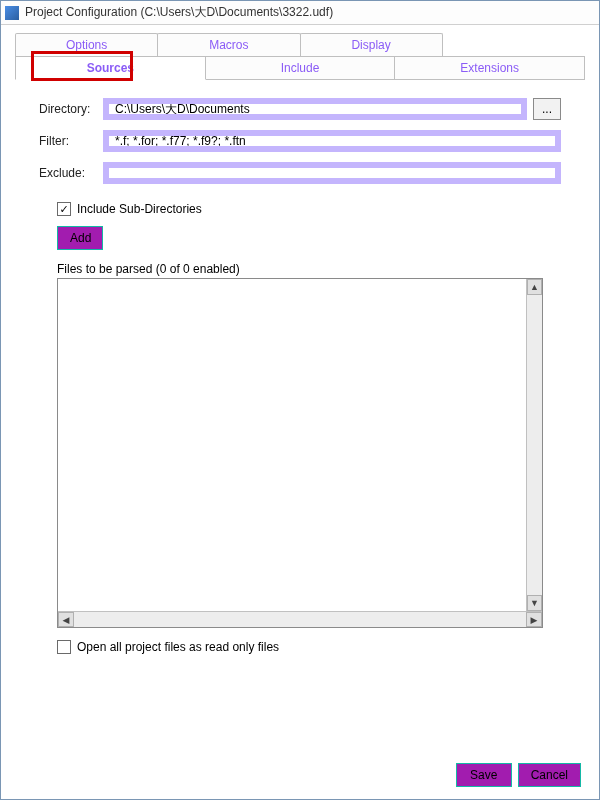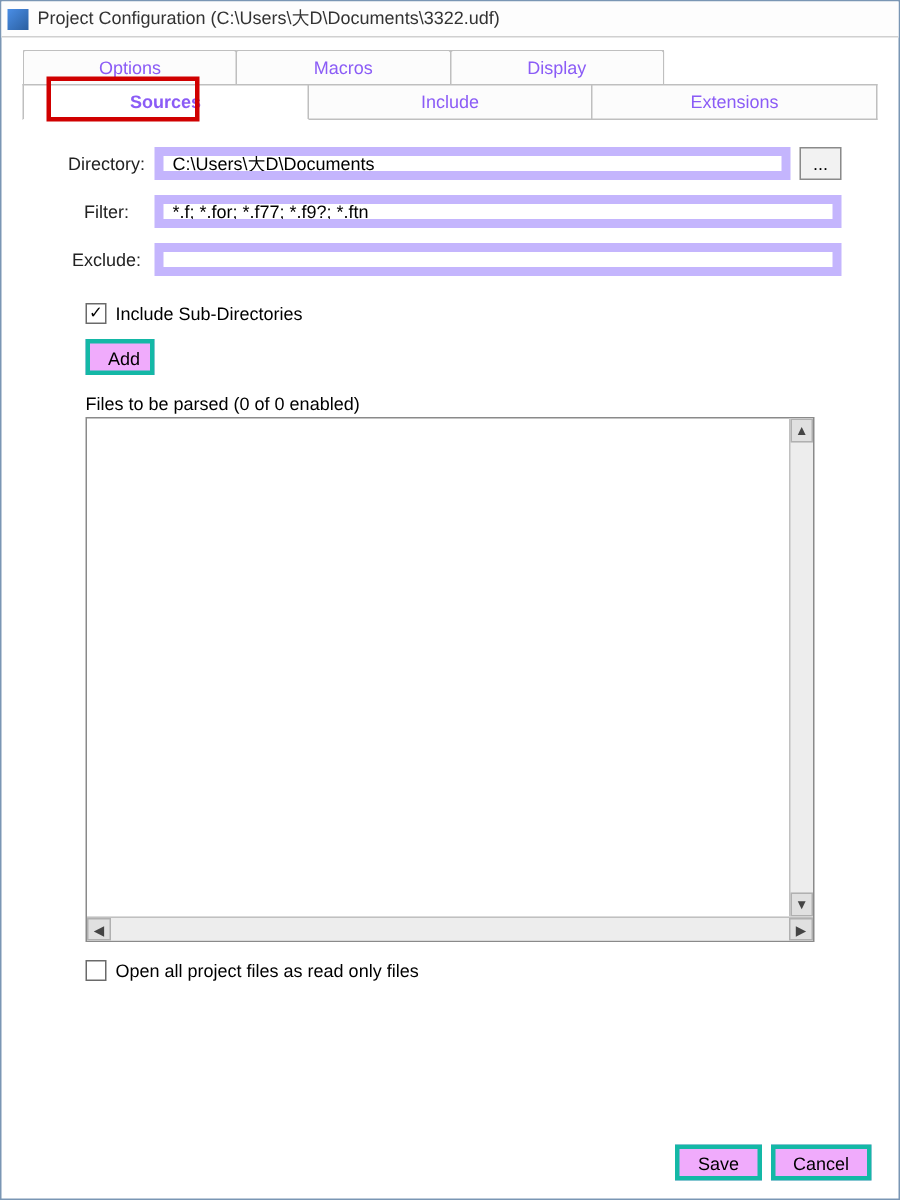--- a/index.html
+++ b/index.html
@@ -85,21 +85,20 @@
       margin: -1px 14px 0 14px;
     }
     .form-row {
       display:flex;
       align-items:center;
       margin-bottom:10px;
     }
     .form-label {
       width: 64px;
       color:#222;
-      text-align:center;
     }
     .text-input {
       flex:1;
       height:22px;
       border:6px solid #c4b5fd;
       padding:2px 6px;
       font-family:inherit;
       font-size:12px;
       background:#fff;
     }
@@ -124,22 +123,22 @@
       margin-right:6px;
       display:inline-flex;
       align-items:center;
       justify-content:center;
       font-size:11px;
       line-height:12px;
       color:#000;
       background:#fff;
     }
     .btn {
-      border:3px solid #14b8a6;
-      background:#f0abfc;
+      border:1px solid #14b8a6;
+      background:#a21caf;
       padding:3px 12px;
       font-family:inherit;
       font-size:12px;
       min-width:40px;
     }
     .add-btn {
       margin-left:18px;
       margin-bottom:12px;
       width:46px;
       height:24px;

